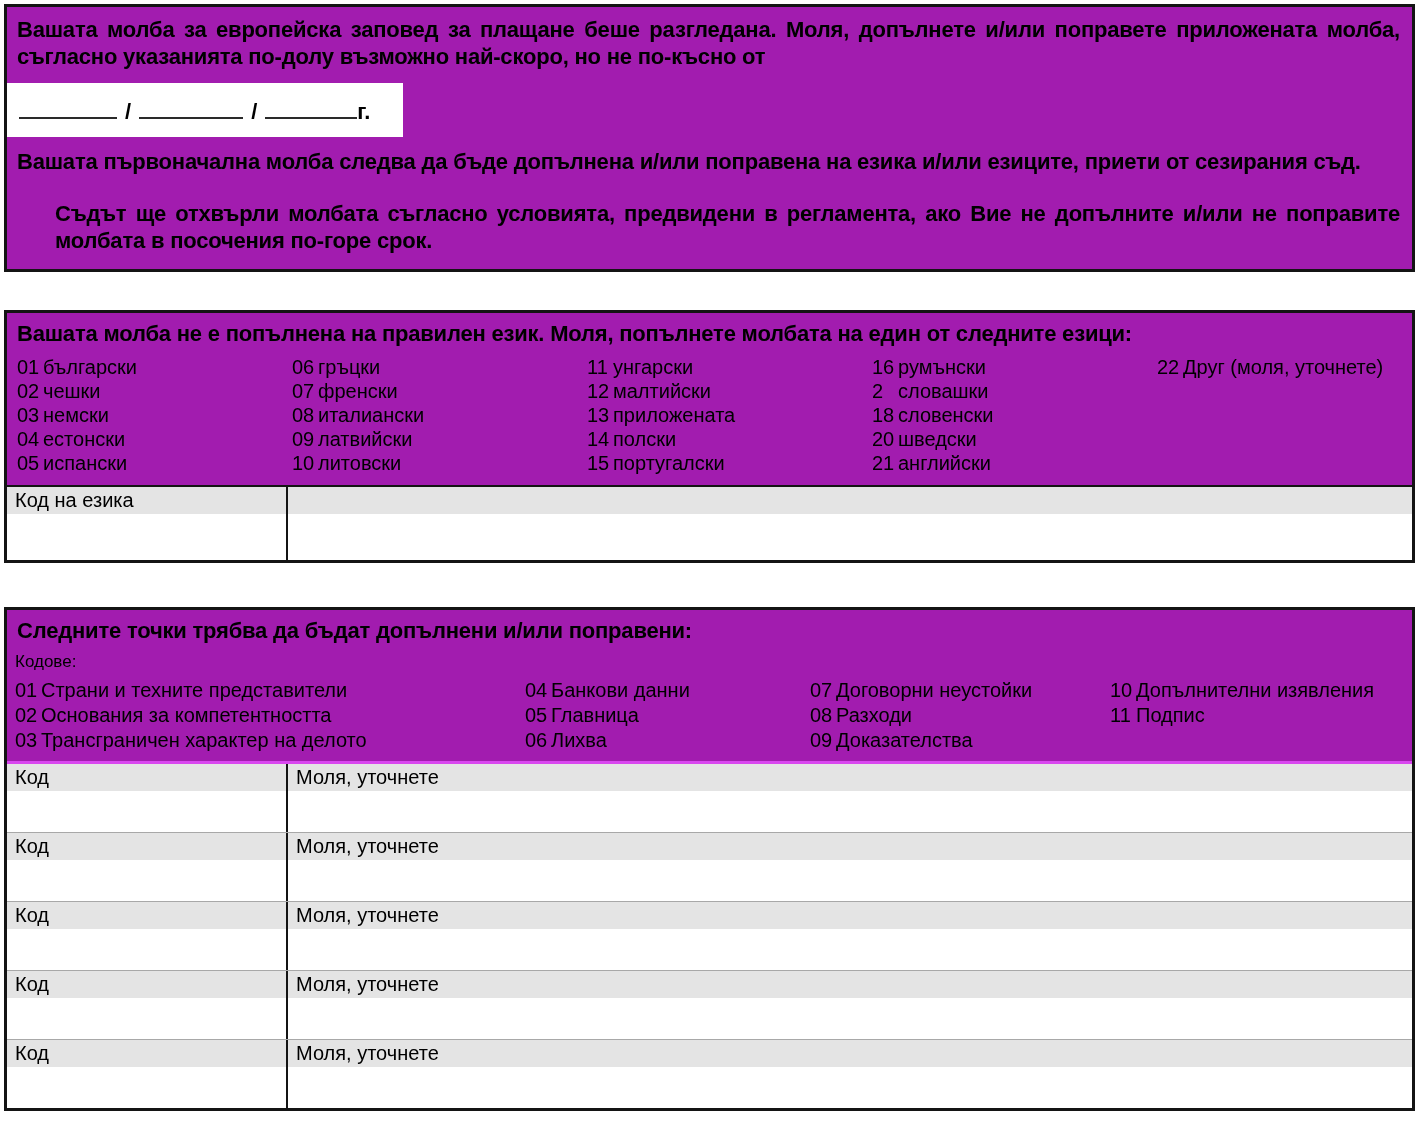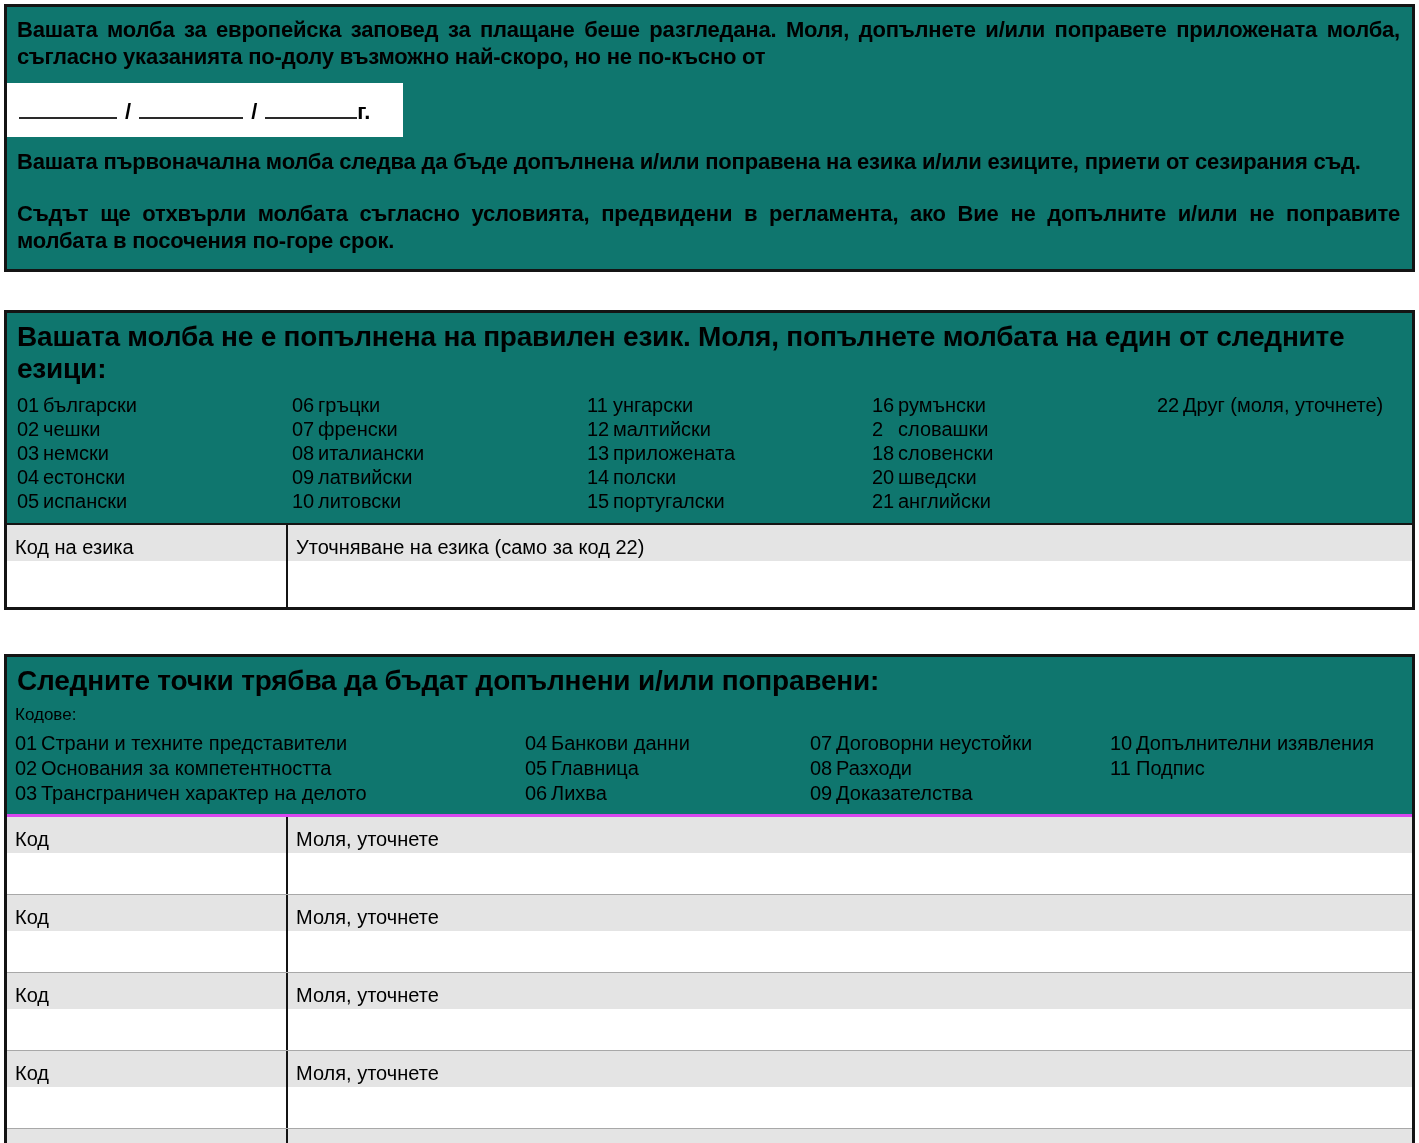--- a/index.html
+++ b/index.html
@@ -5,21 +5,21 @@
   * { box-sizing: border-box; margin: 0; padding: 0; }
   html, body { background: #fff; }
   body {
     width: 1419px; height: 1143px;
     font-family: "Liberation Sans", sans-serif;
     color: #000;
     -webkit-font-smoothing: antialiased;
   }
   .box {
     border: 3px solid #141414;
-    background: #0f766e;
+    background: #a21caf;
     margin: 0 4px;
   }
 
   
   .box-notice { margin-top: 4px; padding: 10px 12px 14px 10px; }
   .para {
     font-size: 22px; font-weight: bold; line-height: 1.22;
     text-align: justify; letter-spacing: -0.2px;
   }
   .date-strip {
@@ -33,48 +33,48 @@
   .blank {
     display: inline-block;
     border-bottom: 2px solid #2a2a2a;
     height: 22px;
     vertical-align: baseline;
   }
   .blank.b1 { width: 98px; }
   .blank.b2 { width: 104px; }
   .blank.b3 { width: 92px; }
   .date-sep { padding: 0 8px; }
-  .para + .para { margin-top: 26px; }
+  .para + .para { margin-top: 26px; margin-left: 38px; }
   .para-p2 { margin-top: 0; }
 
   
   .box-language { margin-top: 38px; }
   .section-header {
-    font-size: 28px; font-weight: bold; letter-spacing: -0.2px;
+    font-size: 22px; font-weight: bold; letter-spacing: -0.2px;
     padding: 8px 10px 4px 10px;
   }
   .lang-grid {
     display: grid;
     grid-template-columns: 275px 295px 285px 285px 1fr;
     grid-template-rows: repeat(5, 24px);
     grid-auto-flow: column;
     padding: 4px 10px 10px 10px;
   }
   .code-item {
     display: flex; gap: 2px;
     font-size: 20px; line-height: 24px;
     white-space: nowrap;
   }
   .code-item .num { min-width: 24px; }
 
   .fill-table { border-top: 2px solid #141414; }
   .t-row { display: grid; grid-template-columns: 281px 1fr; }
   .t-row .c1 { border-right: 2px solid #141414; }
   .t-label { background: #e4e4e4; }
-  .t-label > div { padding: 11px 10px 2px 8px; font-size: 20px; line-height: 23px; }
+  .t-label > div { padding: 2px 10px 2px 8px; font-size: 20px; line-height: 23px; }
   .t-value { background: #fff; }
   .box-language .t-value > div { min-height: 46px; }
 
   
   .box-points { margin-top: 44px; }
   .codes-title { font-size: 17px; padding: 2px 10px 2px 8px; line-height: 24px; }
   .codes-grid {
     display: grid;
     grid-template-columns: 510px 285px 300px 1fr;
     grid-template-rows: repeat(3, 25px);
@@ -207,21 +207,20 @@
 
       <div class="code-item">
         <span class="num">22</span>
         <span class="lbl">Друг (моля, уточнете)</span>
       </div>
     </div>
 
   <div class="fill-table">
     <div class="t-row t-label">
       <div class="c1">Код на езика</div>
-      <div class="c2">Уточняване на езика (само за код 22)</div>
     </div>
     <div class="t-row t-value">
       <div class="c1"></div>
       <div class="c2"></div>
     </div>
   </div>
 </div>
 
 <div class="box box-points">
   <div class="section-header">Следните точки трябва да бъдат допълнени и/или поправени:</div>

